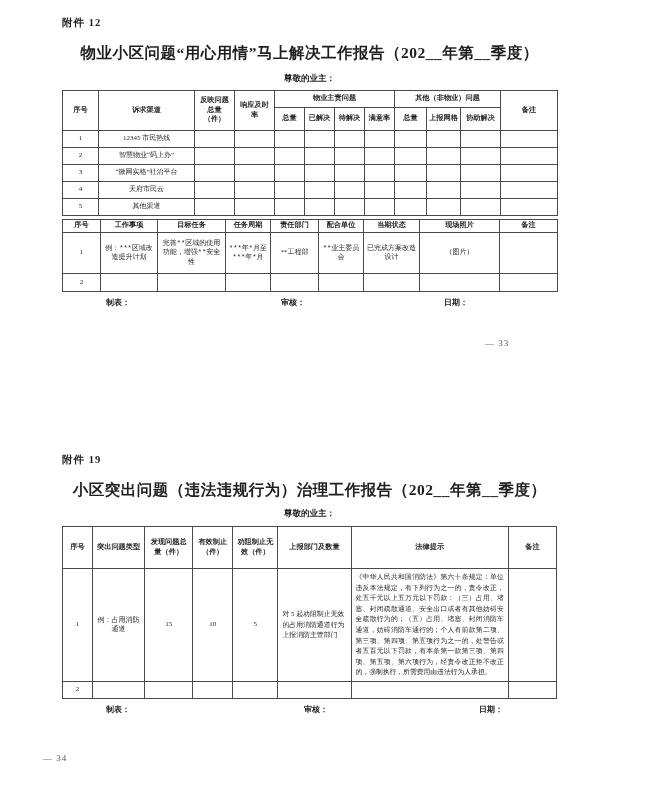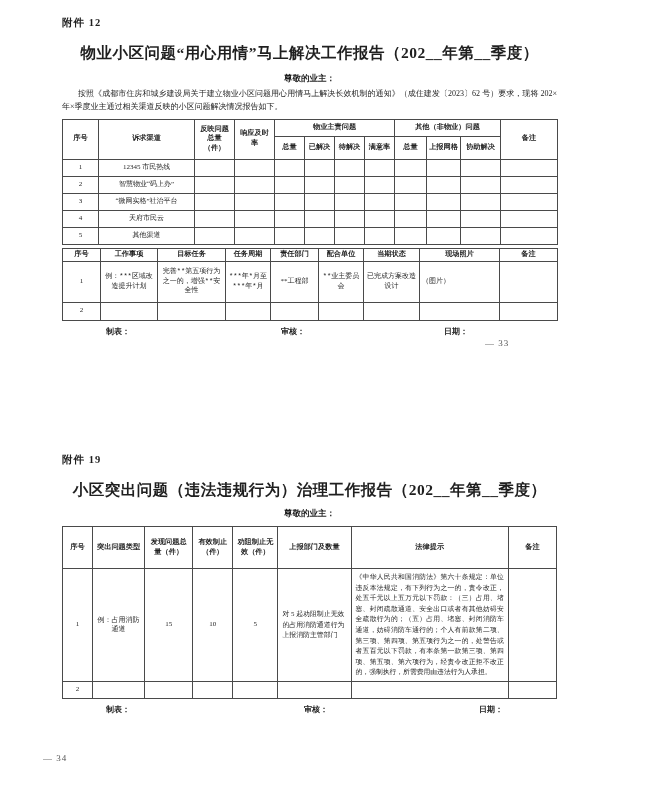--- a/index.html
+++ b/index.html
@@ -70,21 +70,20 @@
   .t3 td.report { font-size: 6.9px; text-align: left; padding: 2px 4px; line-height: 1.5; }
 </style>
 </head>
 <body>
 
 <section class="page page1">
   <div class="content">
     <div class="att-label">附件 12</div>
     <div class="doc-title">物业小区问题“用心用情”马上解决工作报告（202__年第__季度）</div>
     <div class="salutation">尊敬的业主：</div>
-    <p class="intro">按照《成都市住房和城乡建设局关于建立物业小区问题用心用情马上解决长效机制的通知》（成住建发〔2023〕62 号）要求，现将 202×年×季度业主通过相关渠道反映的小区问题解决情况报告如下。</p>
 
     <table class="t1">
       <colgroup>
         <col style="width:36px">
           <col style="width:96px">
           <col style="width:40px">
           <col style="width:40px">
         <col style="width:30px">
           <col style="width:30px">
           <col style="width:30px">
@@ -207,26 +206,26 @@
         <th>任务周期</th>
         <th>责任部门</th>
         <th>配合单位</th>
         <th>当期状态</th>
         <th>现场照片</th>
         <th>备注</th>
       </tr>
       <tr class="r1">
         <td>1</td>
         <td class="left">例：***区域改造提升计划</td>
-        <td class="left">完善**第五项行为之一的，增强**安全性</td>
+        <td class="left">完善**区域的使用功能，增强**安全性</td>
         <td class="left">***年*月至***年*月</td>
         <td>**工程部</td>
         <td class="left">**业主委员会</td>
         <td class="left">已完成方案改造设计</td>
-        <td style="text-align:left">（图片）</td>
+        <td style="text-align:center">（图片）</td>
         <td></td>
       </tr>
       <tr class="r2">
         <td>2</td>
         <td></td>
             <td></td>
         <td></td>
             <td></td>
         <td></td>
             <td></td>

